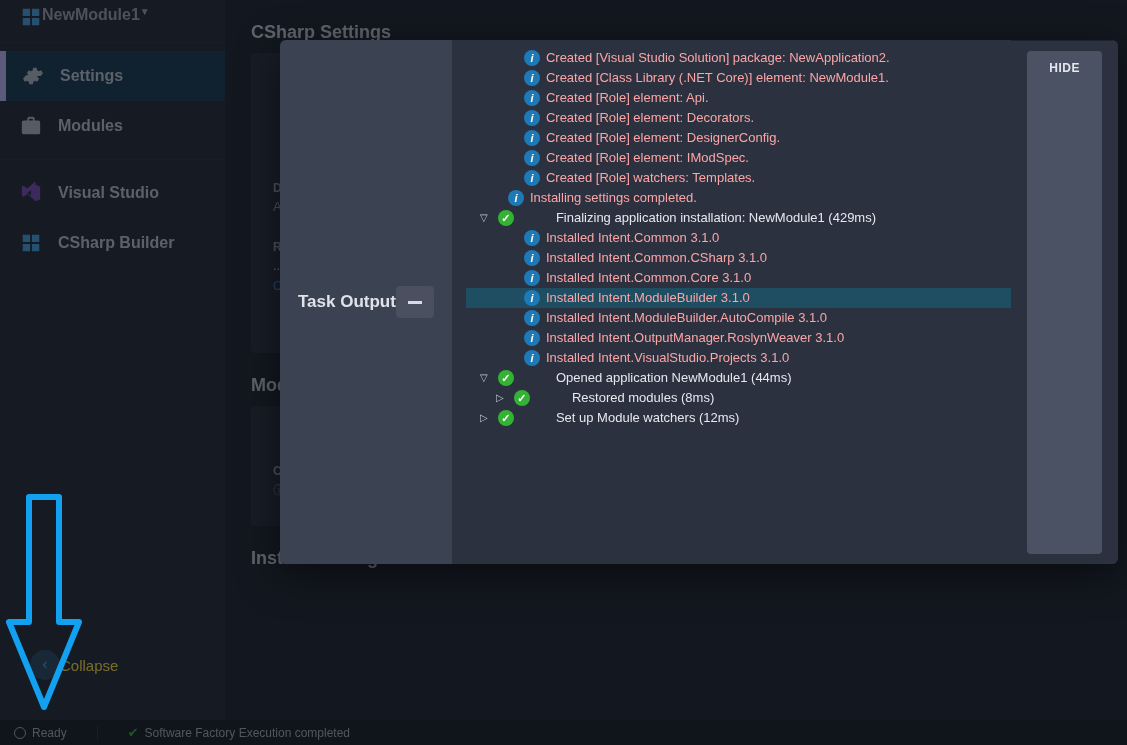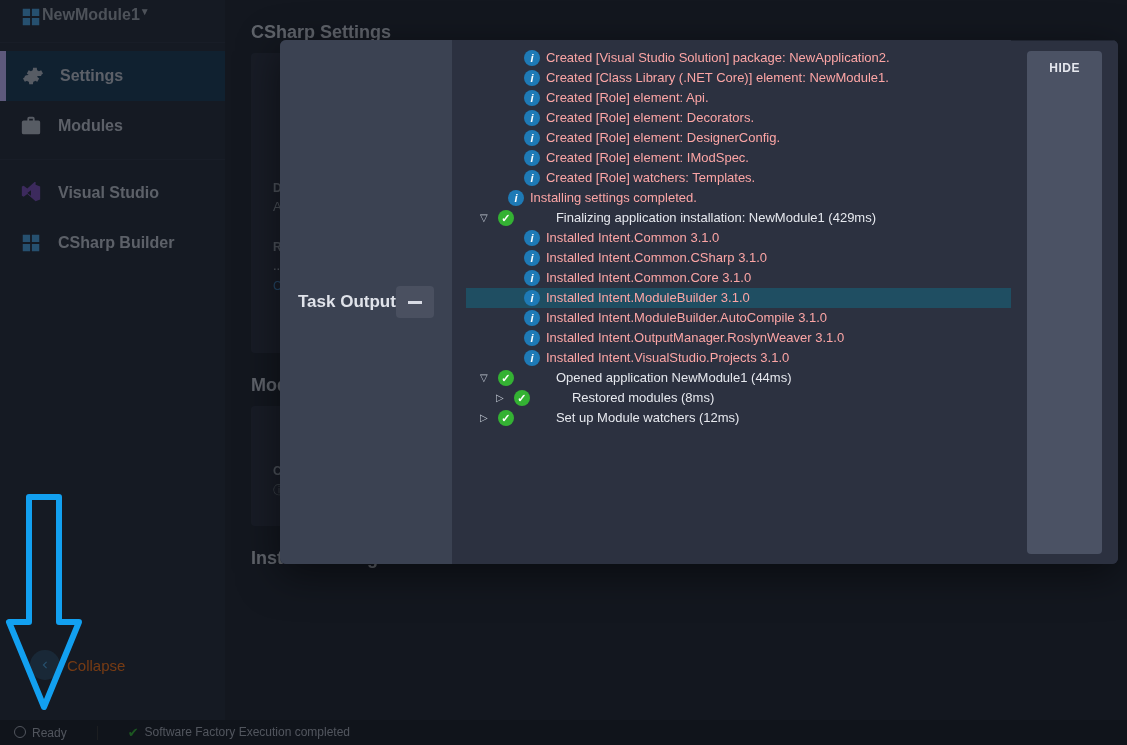--- a/index.html
+++ b/index.html
@@ -48,36 +48,36 @@
     margin: 8px 26px 20px 26px; padding: 18px 22px;
   }
   .card .label { font-size: 12px; color: #9aa0ac; margin-bottom: 4px; font-weight:600; }
   .card .value { font-size: 13px; color: #9aa0ac; }
   .card .rel-path { font-size: 13px; color: #b0b6c2; margin-top:4px; }
   .card .abs-path { font-size: 12px; color: #458ac9; margin-top:6px; }
 
   
   .collapse-btn {
     position: absolute; left: 30px; bottom: 40px;
-    display: flex; align-items: center; gap: 7px;
-    color: #f97316; font-size: 15px; cursor: pointer;
+    display: flex; align-items: center; gap: 0;
+    color: #fde047; font-size: 15px; cursor: pointer;
   }
   .collapse-btn .circle {
     width: 30px; height: 30px; border-radius: 50%;
     background: #2d4b64; display:flex; align-items:center; justify-content:center;
     color:#4aa3df;
   }
 
   
   .status-bar {
     position: absolute; left:0; right:0; bottom:0; height:25px;
     background: #191d27; display:flex; align-items:center; gap: 30px;
     padding: 0 14px; font-size: 12px; color:#a8adb8;
   }
-  .status-bar .status-seg { display:flex; align-items:flex-start; gap:6px; }
+  .status-bar .status-seg { display:flex; align-items:center; gap:6px; }
   .status-bar .sep { width:1px; height:14px; background:#333; }
 
   
   .overlay {
     position: absolute; inset:0;
     background: rgba(10,12,18,0.55);
   }
 
   .modal {
     position: absolute; left: 280px; top: 40px;

